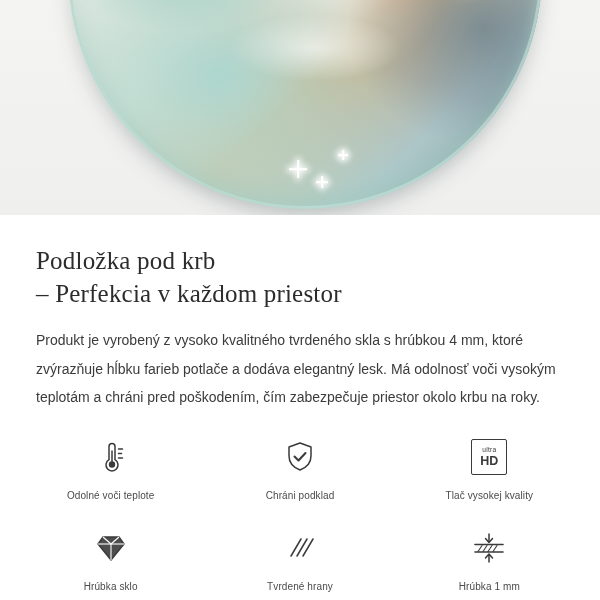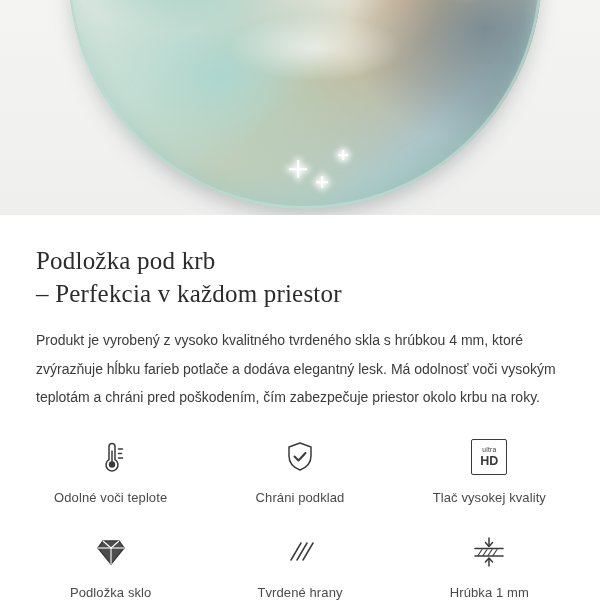--- a/index.html
+++ b/index.html
@@ -146,21 +146,21 @@
     text-align: center;
   }
   .feature-icon {
     height: 46px;
     display: flex;
     align-items: center;
     justify-content: center;
     margin-bottom: 10px;
   }
   .feature-label {
-    font-size: 13px;
+    font-size: 10px;
     color: #4a4a4a;
     letter-spacing: 0.1px;
   }
   .feature-row.second { margin-top: 24px; }
   .ultrahd {
     width: 34px;
     height: 34px;
     border: 1.6px solid #3a3a3a;
     border-radius: 2px;
     display: flex;
@@ -238,21 +238,21 @@
 
       <div class="feature">
         <div class="feature-icon">
           <svg width="42" height="38" viewBox="0 0 42 38" fill="none" stroke="#3a3a3a" stroke-width="1.4" stroke-linejoin="round">
             <path d="M13 8h16l5 7-13 16L8 15l5-7z" fill="#3a3a3a" fill-opacity="0.9"></path>
             <path d="M8 15h26" stroke="#ffffff" stroke-width="1.1"></path>
             <path d="M13 8l8 7 8-7" stroke="#ffffff" stroke-width="1.1"></path>
             <path d="M21 15l0 16" stroke="#ffffff" stroke-width="1.1"></path>
           </svg>
         </div>
-        <div class="feature-label">Podložka sklo</div>
+        <div class="feature-label">Hrúbka sklo</div>
       </div>
 
       <div class="feature">
         <div class="feature-icon">
           <svg width="40" height="34" viewBox="0 0 40 34" fill="none" stroke="#3a3a3a" stroke-width="1.5" stroke-linecap="round">
             <line x1="11" y1="25" x2="21" y2="8"></line>
             <line x1="17" y1="25" x2="27" y2="8"></line>
             <line x1="23" y1="25" x2="33" y2="8"></line>
           </svg>
         </div>

